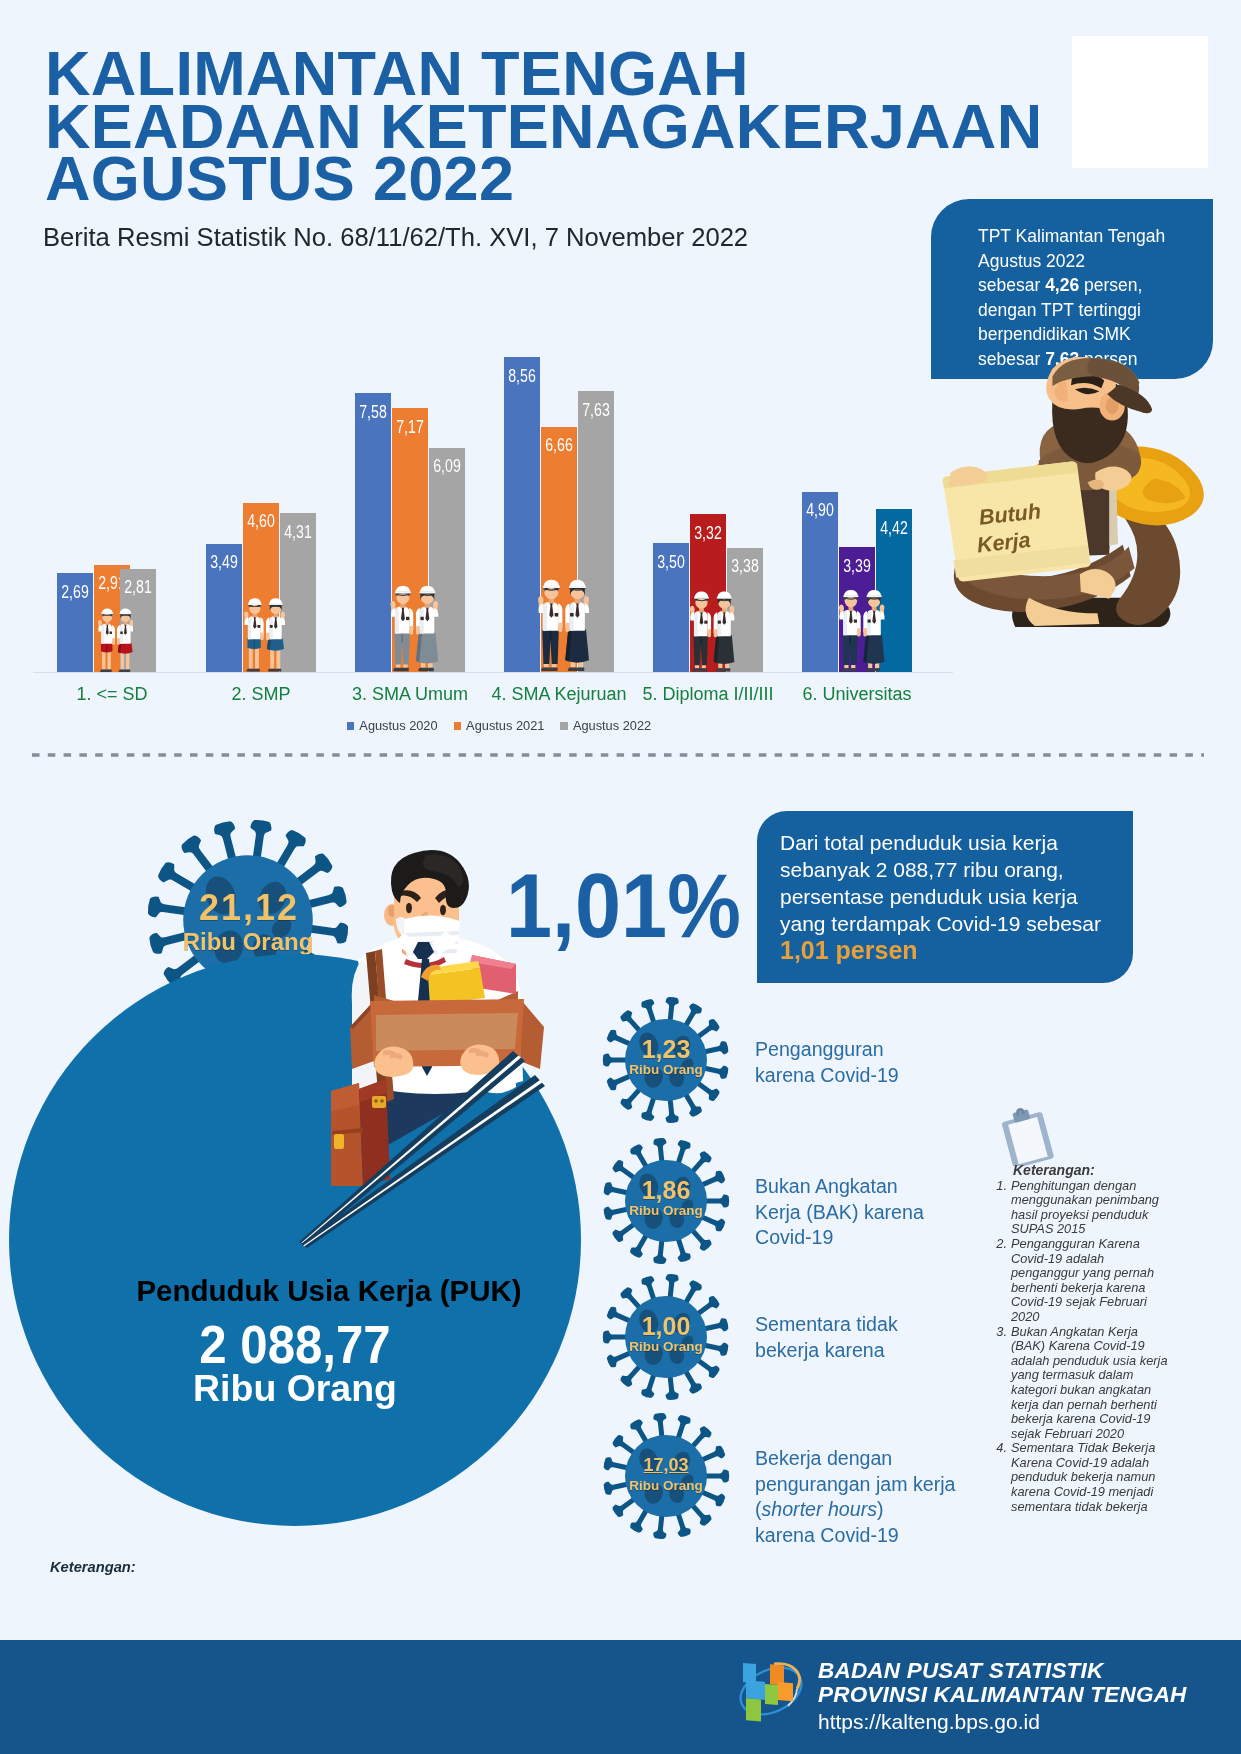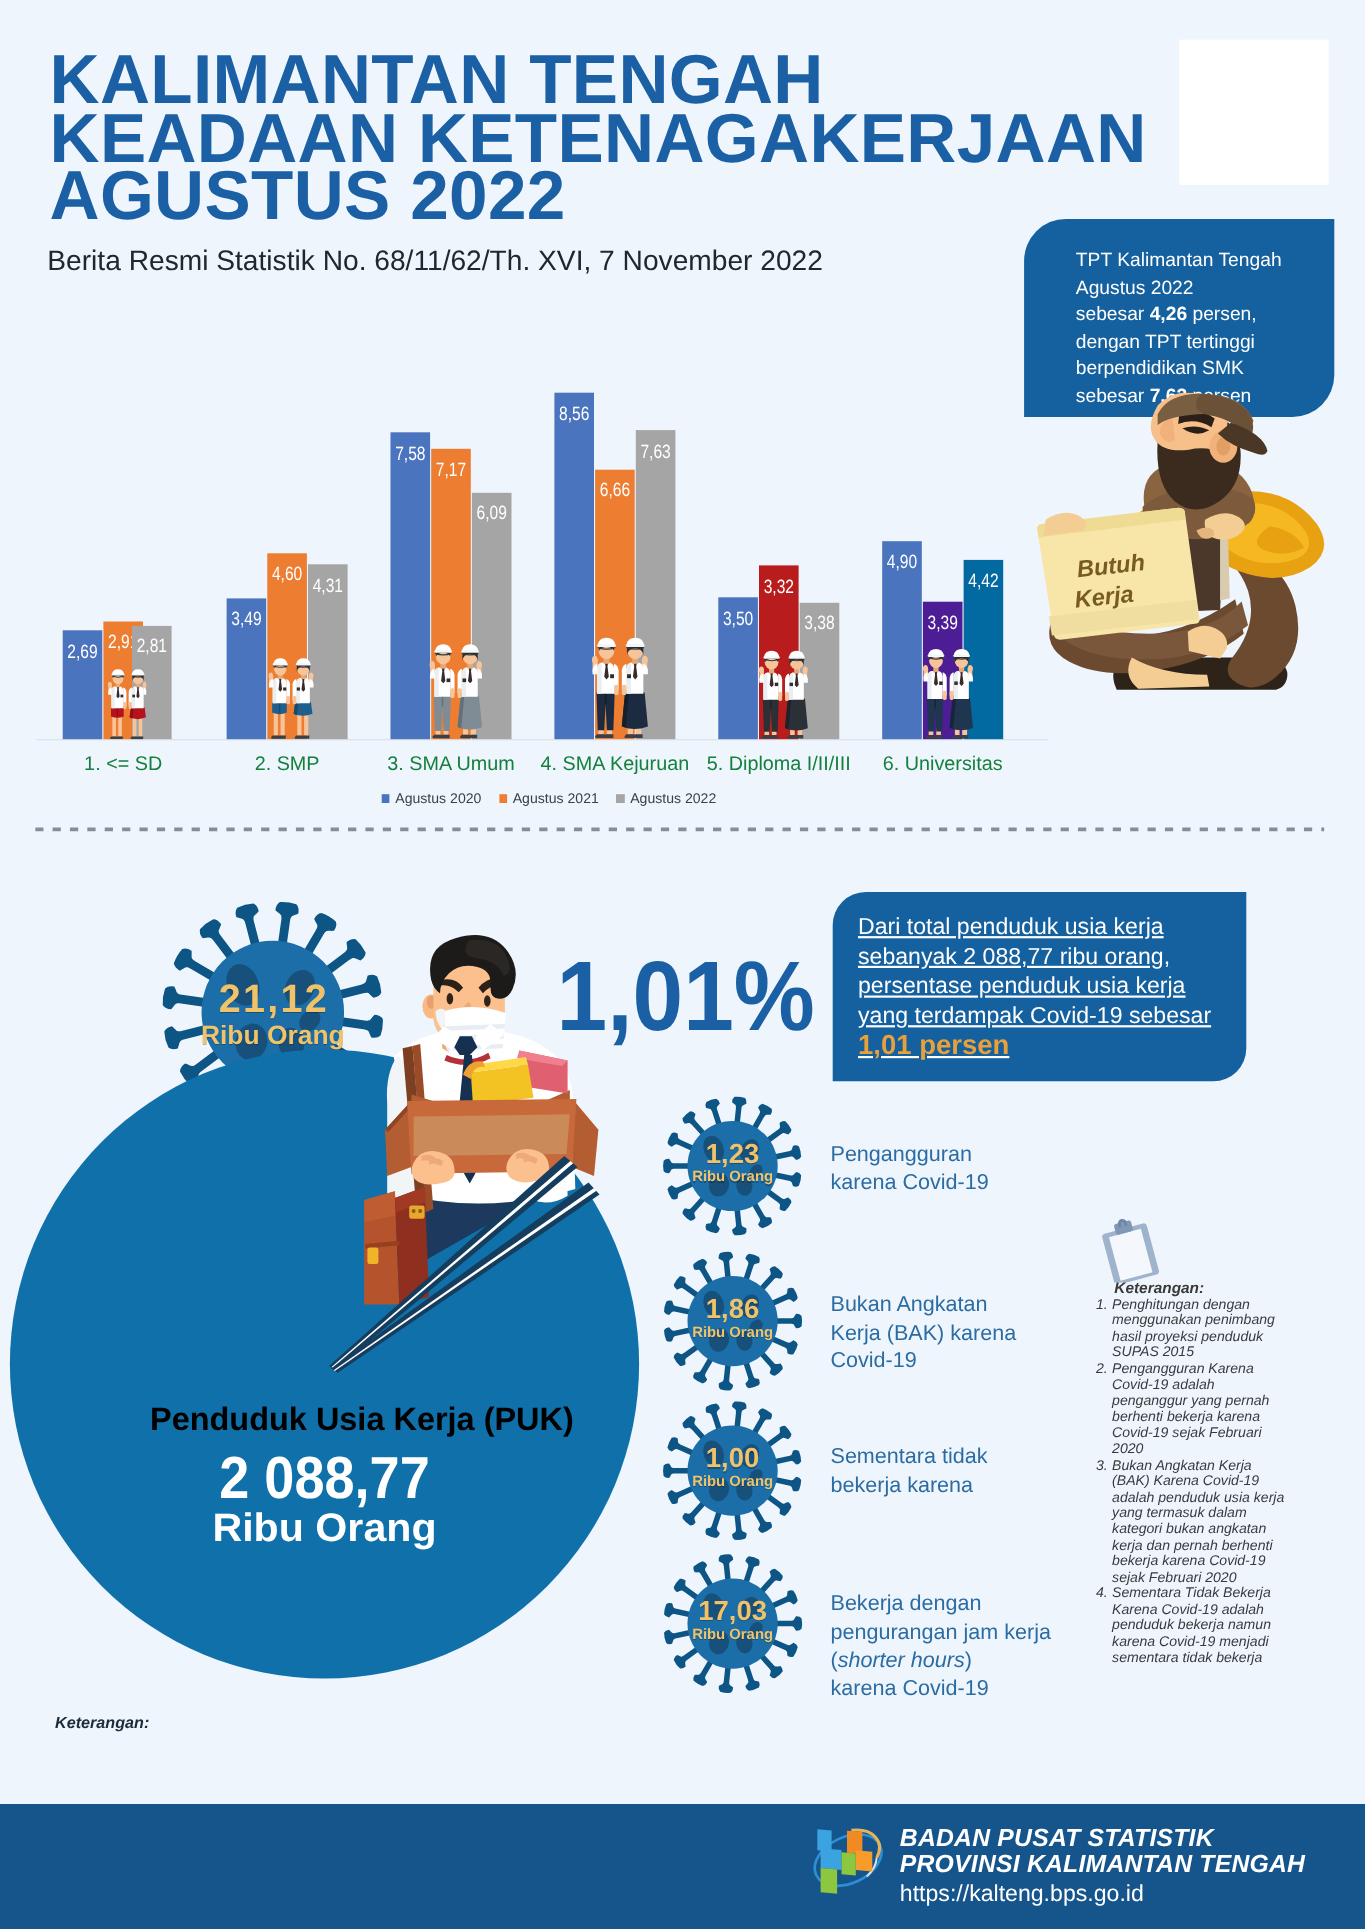--- a/index.html
+++ b/index.html
@@ -53,21 +53,21 @@
      transform:scaleX(0.91);transform-origin:center top;}
   #puk-unit{position:absolute;left:9px;top:1371px;width:572px;text-align:center;
      font-size:36px;font-weight:bold;color:#fff;line-height:36px;
      transform:scaleX(1.04);transform-origin:center top;}
 
   #big-percent{position:absolute;left:506px;top:861px;font-size:90px;font-weight:bold;
      color:#1b60a5;line-height:90px;transform:scaleX(0.92);transform-origin:left top;}
 
   #covid-callout{position:absolute;left:757px;top:811px;width:376px;height:172px;
      background:#15609e;border-radius:30px 0 30px 0;color:#fff;}
-  #covid-callout .txt{position:absolute;left:23px;top:18px;font-size:21px;line-height:27px;text-decoration:underline;}
+  #covid-callout .txt{position:absolute;left:23px;top:18px;font-size:21px;line-height:27px;}
   #covid-callout .hl{color:#e8a13a;font-weight:bold;font-size:25px;}
 
   .cv-item .lbl{position:absolute;left:755px;font-size:19.6px;line-height:25.5px;color:#2b6ca3;}
   .cv-item .lbl i{font-style:italic;}
   .virus{position:absolute;}
   .virus .vtxt{position:absolute;left:0;width:100%;text-align:center;color:#f0c36a;
       font-weight:bold;text-shadow:0 1px 0 rgba(0,0,0,.25);}
 
   
   #clipboard-icon{position:absolute;left:1000px;top:1108px;width:56px;height:58px;}
@@ -928,21 +928,21 @@
             </g>
             <g transform="rotate(378.00 100 100)">
               <path d="M96.08 45.55 L96.08 17.83 C96.08 12.00 94.34 13.25 89.71 9.91 Q89.40 4.50 92.59 2.00 Q100 0.50 107.41 2.00 Q110.60 4.50 110.29 9.91 C105.66 13.25 103.92 12.00 103.92 17.83 L103.92 45.55 Z" fill="#0d5584"></path>
             </g>
             <circle cx="100" cy="100" r="64.0625" fill="#1b6ea8"></circle>
             <ellipse cx="73.1" cy="75.7" rx="14.1" ry="19.2" fill="#17507a" transform="rotate(-20 73.1 75.7)"></ellipse>
             <ellipse cx="124.3" cy="78.2" rx="12.8" ry="16.7" fill="#17507a" transform="rotate(25 124.3 78.2)"></ellipse>
             <ellipse cx="80.8" cy="126.9" rx="14.1" ry="16.7" fill="#17507a" transform="rotate(15 80.8 126.9)"></ellipse>
             <ellipse cx="116.7" cy="128.2" rx="11.5" ry="14.1" fill="#17507a" transform="rotate(-10 116.7 128.2)"></ellipse>
             <ellipse cx="133.3" cy="107.7" rx="8.3" ry="10.9" fill="#17507a" transform="rotate(40 133.3 107.7)"></ellipse>
-          </svg><div class="vtxt" style="top: 41px; font-size: 25px; line-height: 25px;">17,03</div><div class="vtxt" style="top: 67px; font-size: 13.5px; line-height: 13.5px;">Ribu Orang</div></div>
+          </svg><div class="vtxt" style="top: 41px; font-size: 18px; line-height: 25px; text-decoration: underline;">17,03</div><div class="vtxt" style="top: 67px; font-size: 13.5px; line-height: 13.5px;">Ribu Orang</div></div>
         <div class="lbl" style="top: 1446px;">
           <div>Bekerja dengan</div>
           <div>pengurangan jam kerja</div>
           <div>(<i>shorter hours</i>)</div>
           <div>karena Covid-19</div>
         </div>
       </div>
     </div>
 
   <div id="clipboard-icon">

